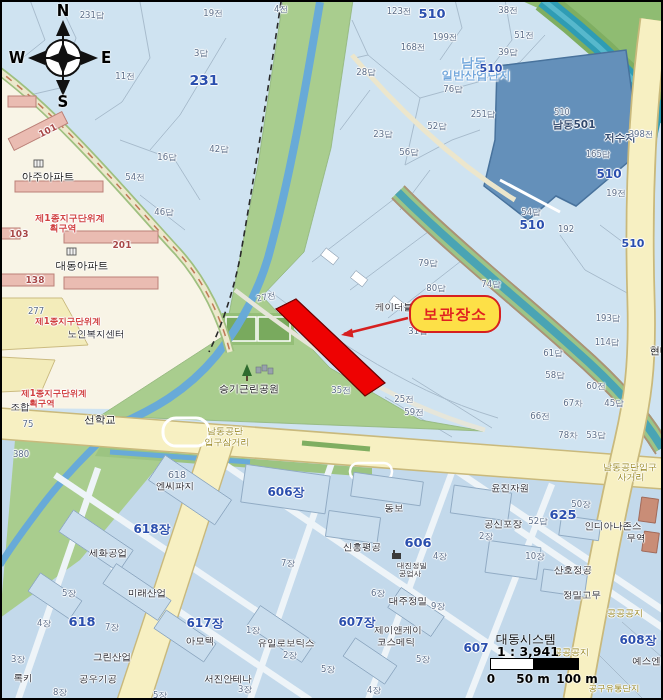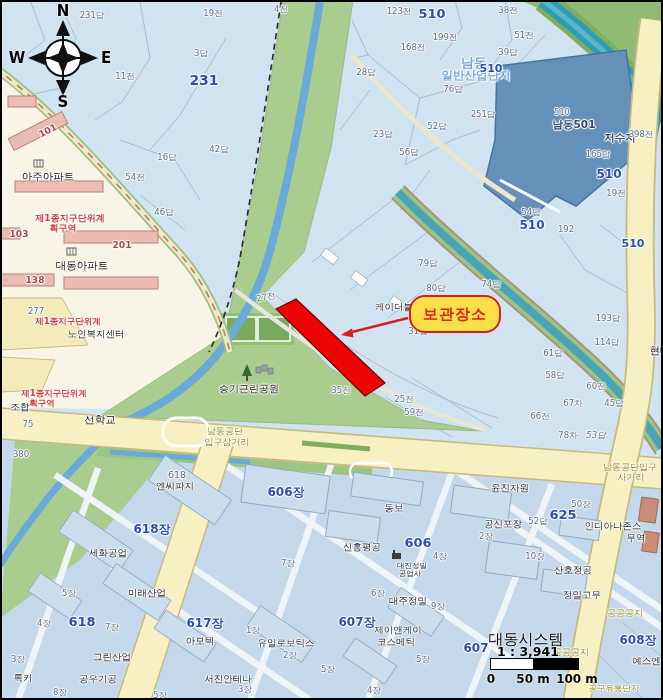--- a/index.html
+++ b/index.html
@@ -20,21 +20,21 @@
   .c-dr{color:#a84848;font-size:9px;font-weight:bold;}
   .c-lb{color:#74a8dc;font-weight:bold;font-size:13px;
         text-shadow:0 0 2px #fff,0 0 3px #fff,1px 1px 1px #fff,-1px -1px 1px #fff;}
   .c-nv{color:#31496e;font-weight:bold;font-size:10.5px;}
   .compass-letter{position:absolute;transform:translate(-50%,-50%);font-weight:bold;font-size:15px;
       color:#000;z-index:12;text-shadow:0 0 2px #fff,0 0 2px #fff;}
   #storage-box{position:absolute;left:409px;top:295px;width:88px;height:34px;background:#fde047;
       border:2.5px solid #d62020;border-radius:16px;display:flex;align-items:center;justify-content:center;
       color:#e02020;font-weight:bold;font-size:15px;letter-spacing:1px;z-index:20;}
   .scale-el{position:absolute;z-index:20;color:#000;}
-  #scale-company{left:526px;top:639px;transform:translate(-50%,-50%);font-size:15px;
+  #scale-company{left:526px;top:639px;transform:translate(-50%,-50%);font-size:12px;
       text-shadow:0 0 2px #fff,0 0 2px #fff;}
   #scale-ratio{left:528px;top:651px;transform:translate(-50%,-50%);font-size:12.5px;font-weight:bold;
       text-shadow:0 0 2px #fff,0 0 2px #fff;}
   #scale-seg-white{left:490px;top:658px;width:43px;height:10px;background:#fff;border:1.5px solid #000;}
   #scale-seg-black{left:533px;top:658px;width:44px;height:10px;background:#000;border:1.5px solid #000;}
   .scale-tick{transform:translate(-50%,0);top:672px;font-size:12px;font-weight:bold;
       text-shadow:0 0 2px #fff,0 0 2px #fff;}
   #tick0{left:491px;} #tick50{left:533px;} #tick100{left:577px;}
 </style>
 </head>
@@ -297,21 +297,21 @@
       <div class="ml c-g" style="left: 545px; top: 353px;">61답</div>
       <div class="ml c-g" style="left: 547px; top: 375px;">58답</div>
       <div class="ml c-g" style="left: 588px; top: 386px;">60전</div>
       <div class="ml c-g" style="left: 565px; top: 403px;">67차</div>
       <div class="ml c-g" style="left: 606px; top: 403px;">45답</div>
       <div class="ml c-g" style="left: 333px; top: 390px;">35전</div>
       <div class="ml c-g" style="left: 396px; top: 388px; margin-top: 11px;">25전</div>
       <div class="ml c-g" style="left: 406px; top: 412px;">59전</div>
       <div class="ml c-g" style="left: 532px; top: 416px;">66전</div>
       <div class="ml c-g" style="left: 560px; top: 435px;">78차</div>
-      <div class="ml c-g" style="left: 588px; top: 435px; font-style: italic;">53답</div>
+      <div class="ml c-g" style="left: 588px; top: 435px;">53답</div>
       <div class="ml c-kb" style="left: 652px; top: 350px;">현대</div>
       <div class="ml c-o" style="left: 622px; top: 467px;">남동공단입구</div>
       <div class="ml c-o" style="left: 623px; top: 477px;">사거리</div>
       <div class="ml c-k" style="left: 502px; top: 488px;">윤진자원</div>
       <div class="ml c-g" style="left: 573px; top: 504px;">50장</div>
       <div class="ml c-bb" style="left: 555px; top: 514px;">625</div>
       <div class="ml c-g" style="left: 530px; top: 521px;">52답</div>
       <div class="ml c-k" style="left: 495px; top: 524px;">공신포장</div>
       <div class="ml c-g" style="left: 478px; top: 536px;">2장</div>
       <div class="ml c-k" style="left: 605px; top: 526px;">인디아나존스</div>

